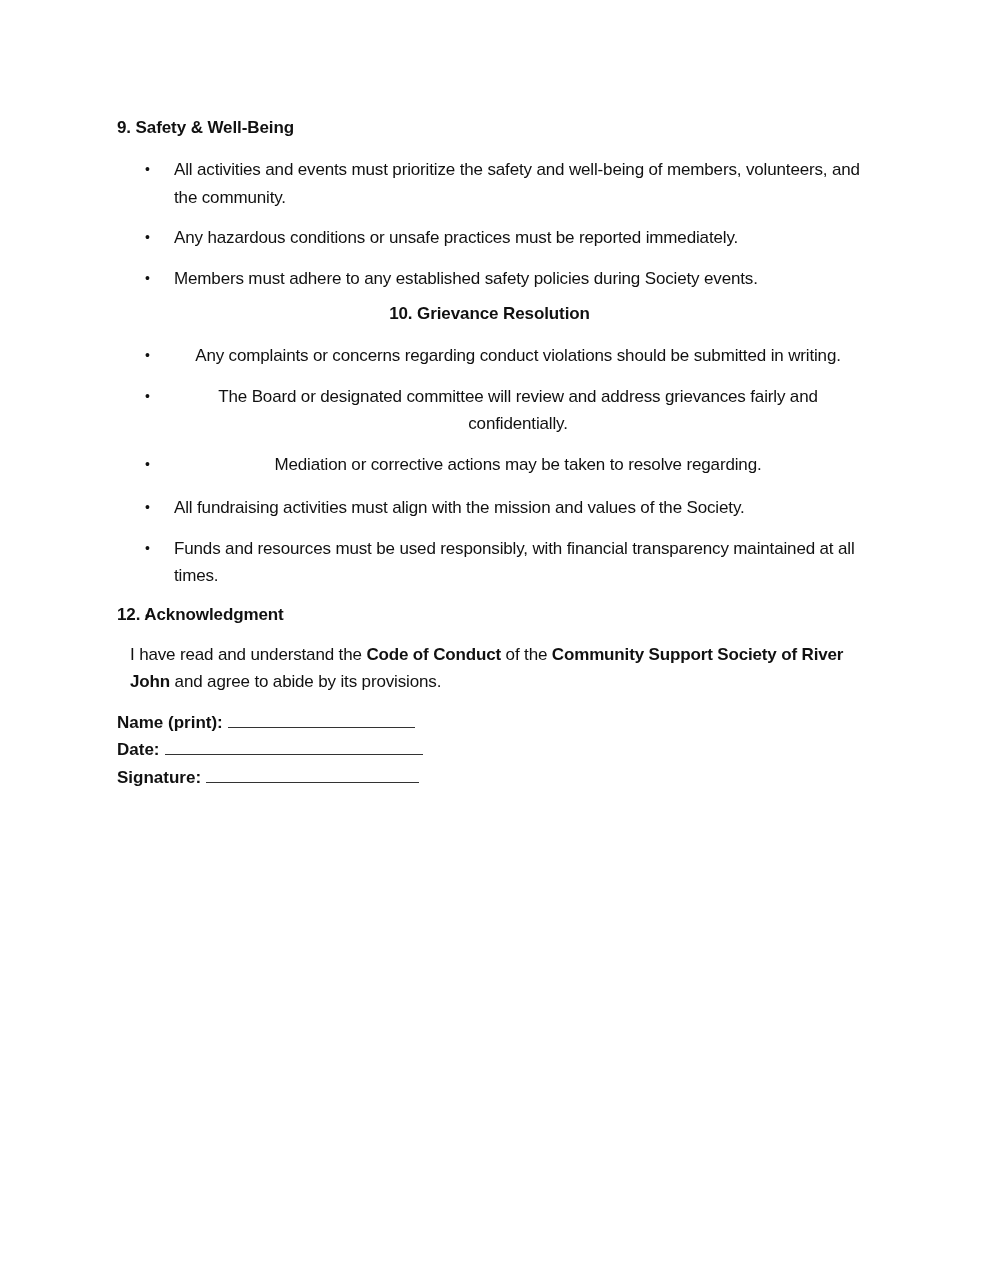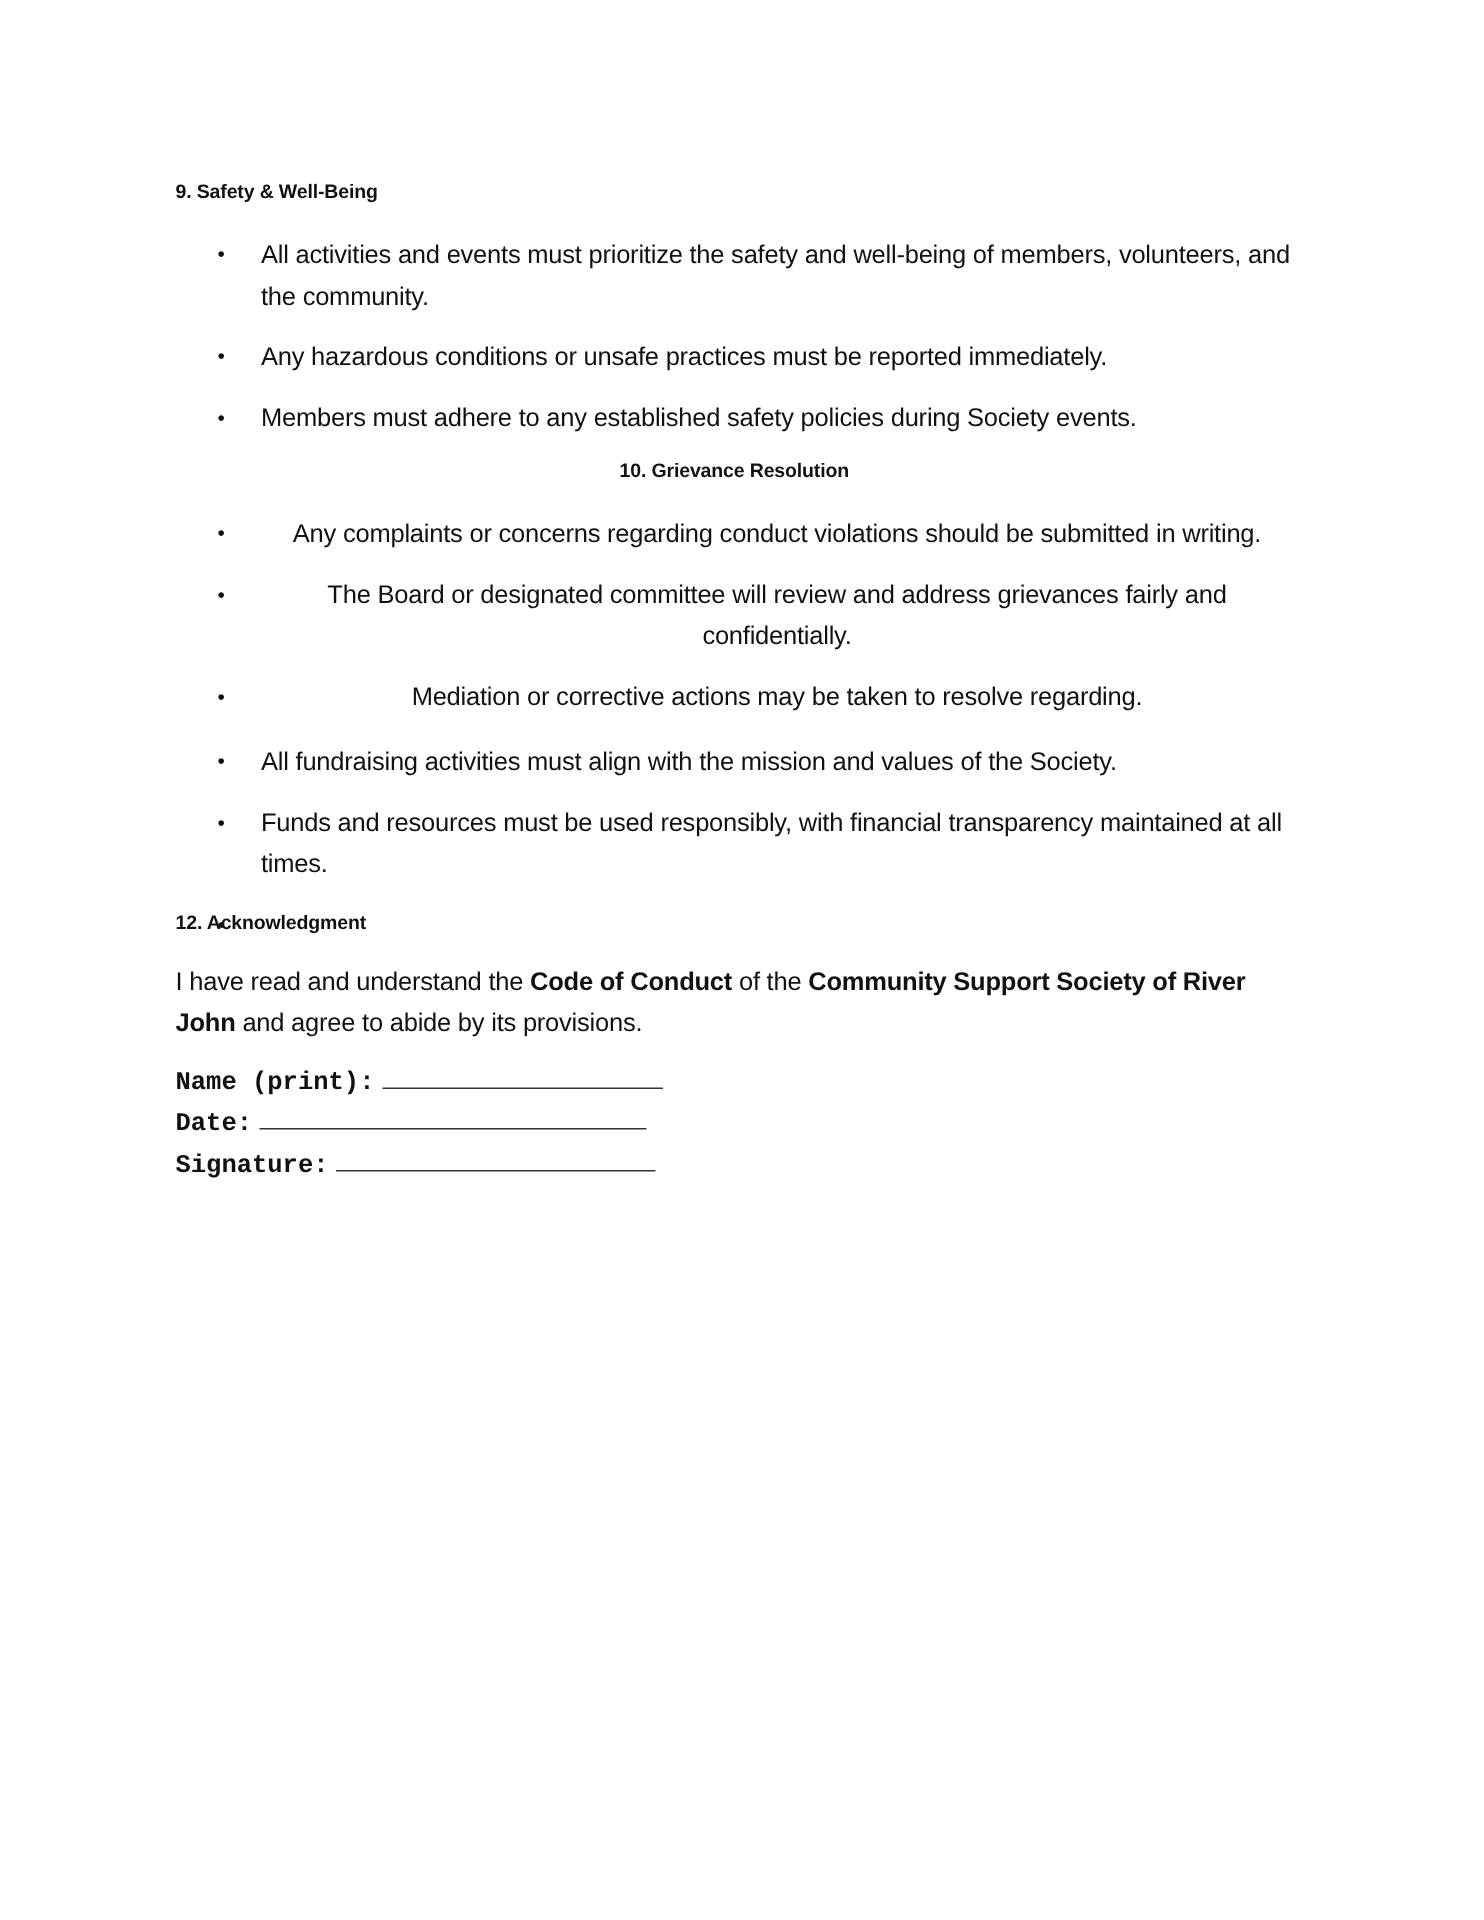--- a/index.html
+++ b/index.html
@@ -16,21 +16,21 @@
       color: #111111;
     }
     .page {
       position: absolute;
       left: 117px;
       top: 116px;
       width: 745px;
     }
     .heading {
       font-weight: bold;
-      font-size: 13px;
+      font-size: 17px;
       line-height: 24px;
       margin: 0;
       letter-spacing: -0.1px;
     }
     .section {
       margin: 0;
     }
     ul.bullets {
       list-style: none;
       margin: 0;
@@ -45,31 +45,30 @@
     }
     ul.bullets li .bullet {
       position: absolute;
       left: 28px;
       top: 0;
       font-size: 14px;
     }
     .para {
       font-size: 17px;
       line-height: 27.5px;
-      margin: 0;
+      margin: 13px;
       letter-spacing: -0.15px;
     }
     .para b { font-weight: bold; }
     .sig-row {
       font-size: 17px;
       line-height: 27.5px;
       font-weight: bold;
       display: flex;
       align-items: baseline;
-      font-family: Liberation Mono, monospace;
     }
     .sig-line {
       display: inline-block;
       border-bottom: 1.2px solid #333;
       height: 16px;
       margin-left: 5px;
     }
   </style>
 </head>
 <body>

